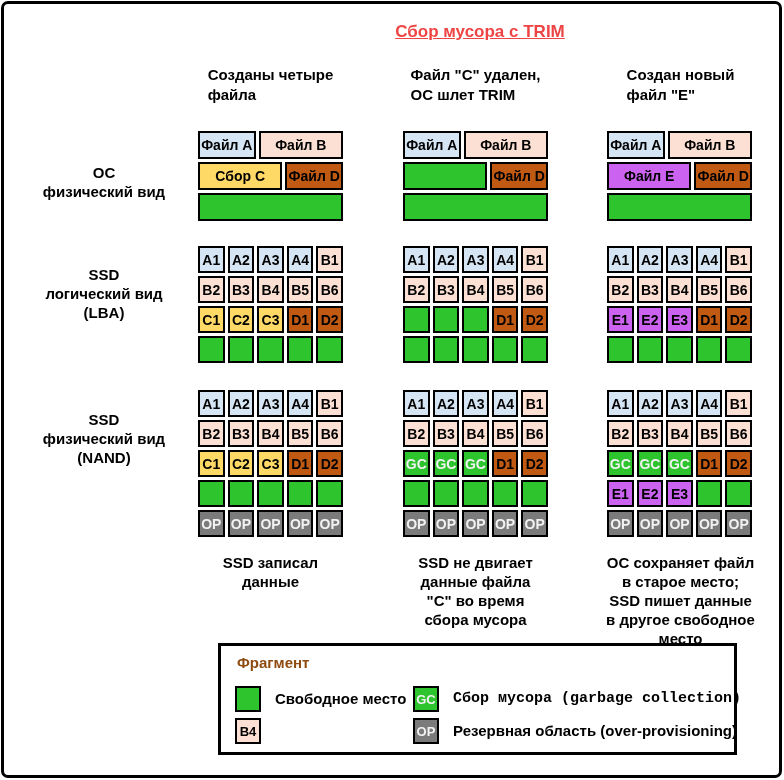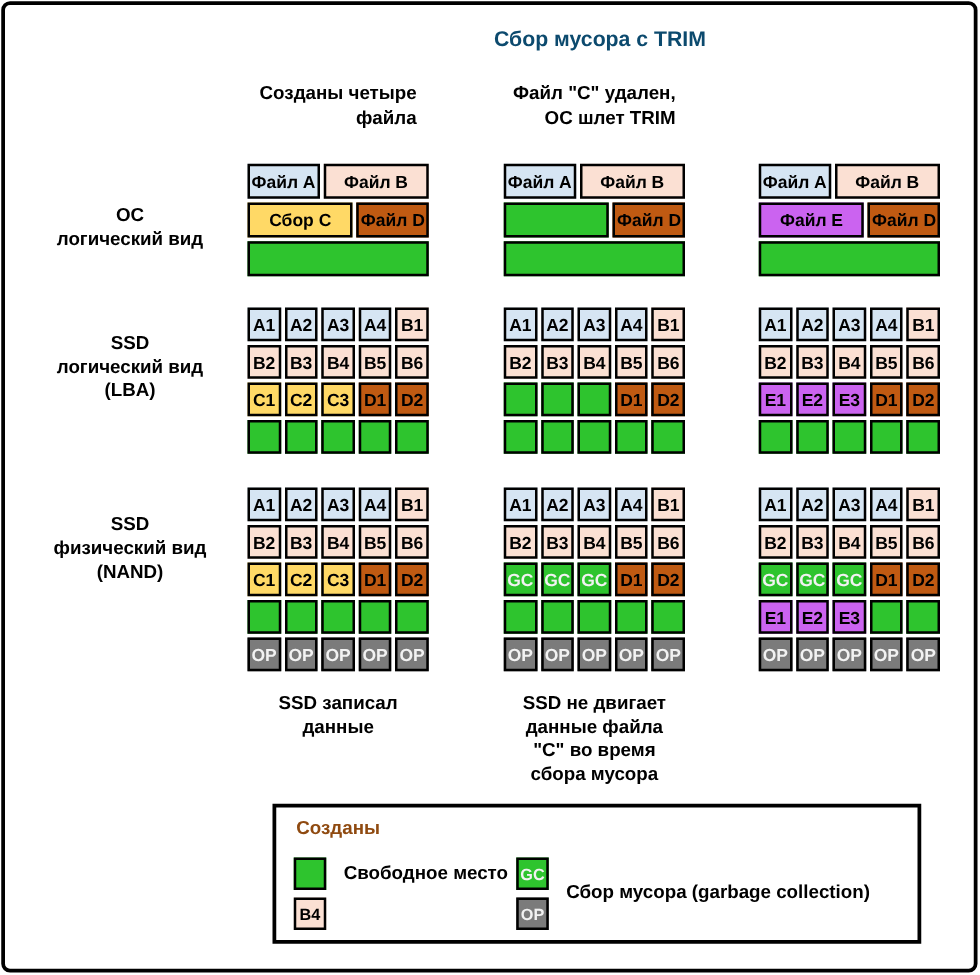--- a/index.html
+++ b/index.html
@@ -12,21 +12,21 @@
     position:absolute; left:1px; top:1px; right:2px; bottom:2px;
     border:3px solid #000; border-radius:7px; pointer-events:none;
   }
   .title{
     position:absolute; top:22px; left:175px; width:610px;
     font-size:17px; text-align:center; margin:0;
   }
   .col-header{
     position:absolute; top:60px; width:185px; height:50px;
     display:flex; align-items:center; justify-content:center;
-    text-align:right; font-size:15px; line-height:20px; white-space:pre-line;
+    text-align:left; font-size:15px; line-height:20px; white-space:pre-line;
   }
   .row-label{
     position:absolute; left:18px; width:172px; text-align:center;
     font-size:15px; line-height:19px; white-space:pre-line;
   }
   .os-bars{
     position:absolute; top:131px; width:145px; height:90px;
     display:flex; flex-direction:column; gap:3px;
   }
   .os-row{display:flex; gap:3px; flex:1;}
@@ -61,29 +61,31 @@
   .legend-label{
     position:absolute; height:26px; line-height:26px; font-size:15px; white-space:nowrap;
   }
 </style>
 </head>
 <body>
 
 <div class="canvas">
   <div class="frame"></div>
 
-  <h1 class="title" style="color: #0c4a6e;">Сбор мусора с TRIM</h1>
+  <h1 class="title" style="color: #ef4444; text-decoration: underline;">Сбор мусора с TRIM</h1>
 
   <div class="col-header" style="left:178px;">Созданы четыре
 файла</div>
   <div class="col-header" style="left:383px;">Файл "C" удален,
 ОС шлет TRIM</div>
+  <div class="col-header" style="left:588px;">Создан новый
+файл "E"</div>
 
   <div class="row-label" style="top:163px;">ОС
-логический вид</div>
+физический вид</div>
   <div class="row-label" style="top:265px;">SSD
 логический вид
 (LBA)</div>
   <div class="row-label" style="top:410px;">SSD
 физический вид
 (NAND)</div>
 
   <div class="os-bars" style="left:198px;">
       <div class="os-row">
         <div class="os-seg" style="flex: 4 1 0%; background: rgb(214, 229, 243); color: rgb(0, 0, 0);">Файл A</div>
@@ -272,27 +274,33 @@
       <div class="cell" style="background: rgb(123, 123, 123); color: rgb(242, 242, 242);">OP</div>
       <div class="cell" style="background: rgb(123, 123, 123); color: rgb(242, 242, 242);">OP</div>
     </div>
 
   <div class="caption" style="left:178px;">SSD записал
 данные</div>
   <div class="caption" style="left:383px;">SSD не двигает
 данные файла
 "C" во время
 сбора мусора</div>
+  <div class="caption" style="left:588px;">ОС сохраняет файл
+в старое место;
+SSD пишет данные
+в другое свободное
+место</div>
 
   <div class="legend">
-    <div class="legend-title" style="color: rgb(143, 74, 16);">Созданы</div>
+    <div class="legend-title" style="color: rgb(143, 74, 16);">Фрагмент</div>
 
     <div class="legend-swatch" style="left: 14px; top: 40px; background: rgb(46, 196, 46); color: rgb(0, 0, 0);"></div>
     <div class="legend-label" style="left:54px; top:40px;">Свободное место</div>
 
     <div class="legend-swatch" style="left: 14px; top: 72px; background: rgb(251, 224, 211); color: rgb(0, 0, 0);">B4</div>
 
     <div class="legend-swatch" style="left: 192px; top: 40px; background: rgb(46, 196, 46); color: rgb(242, 242, 242);">GC</div>
-    <div class="legend-label" style="left:232px; top:55px;">Сбор мусора (garbage collection)</div>
+    <div class="legend-label" style="left:232px; top:40px;font-family:Liberation Mono, monospace;">Сбор мусора (garbage collection)</div>
 
     <div class="legend-swatch" style="left: 192px; top: 72px; background: rgb(123, 123, 123); color: rgb(242, 242, 242);">OP</div>
+    <div class="legend-label" style="left:232px; top:72px;">Резервная область (over-provisioning)</div>
   </div>
 </div>
 
 </body></html>

